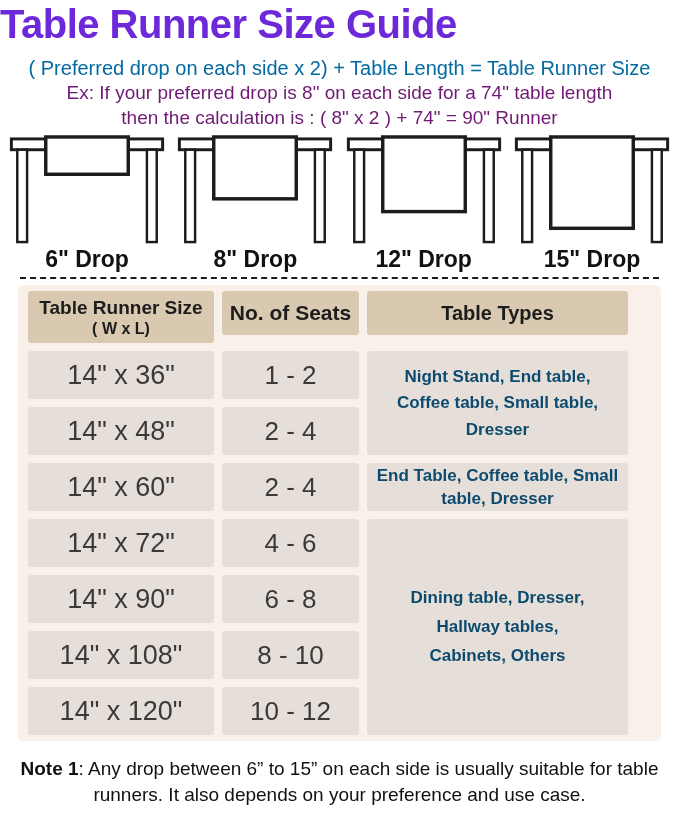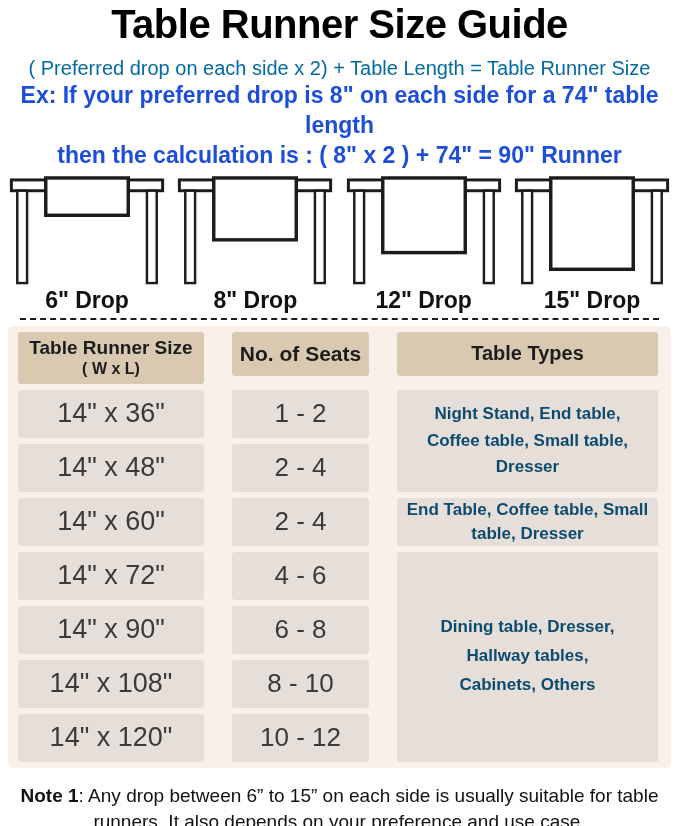--- a/index.html
+++ b/index.html
@@ -3,44 +3,44 @@
 <meta charset="utf-8">
 <style>
   * { box-sizing: border-box; margin: 0; padding: 0; }
   html, body { background: #fff; }
   body {
     width: 679px; height: 826px; overflow: hidden;
     font-family: "Liberation Sans", "DejaVu Sans", sans-serif;
     color: #1d1d1d;
   }
   .page-title {
-    font-size: 40px; font-weight: 700; text-align: center;
-    letter-spacing: -0.5px; margin: 2px 0 8px; color: #000000;
+    font-size: 40px; font-weight: 700; text-align: left;
+    letter-spacing: -0.5px; margin: 2px 0 8px; color: #6d28d9;
   }
   .formula-line { font-size: 20px; text-align: center; line-height: 1.3; color: #0369a1; }
-  .example-line { font-size: 23px; text-align: center; line-height: 1.3; color: #1d4ed8; font-weight: bold; }
+  .example-line { font-size: 19px; text-align: center; line-height: 1.3; color: #701a75; }
 
   .diagrams { display: flex; justify-content: space-between; padding: 0 4px; margin-top: 5px; }
   .diagram { width: 166px; text-align: center; }
   .diagram svg { display: block; margin: 0 auto; }
   .drop-label { font-size: 23px; font-weight: 700; margin-top: 1px; color: #111; }
 
   .dashed-divider {
     border: none; border-top: 2.5px dashed #1c1c1c;
     margin: 4px 20px 0;
   }
 
   .size-panel {
     background: var(--panel-bg, #f9f1e9);
-    margin: 6px 8px 0; border-radius: 5px;
+    margin: 6px 18px 0; border-radius: 5px;
     padding: 6px 9px 6px 10px;
     display: grid;
     grid-template-columns: 186px 137px 261px;
     grid-template-rows: 52px repeat(7, 48px);
-    column-gap: 28px; row-gap: 6px;
+    column-gap: 28px; row-gap: 6px; gap: 8px;
   }
   .hcell {
     background: var(--header-cell-bg, #d8c9b0); border-radius: 3px;
     display: flex; flex-direction: column; justify-content: center; align-items: center;
     text-align: center; color: #1c1c1c;
   }
   .hcell-runner { grid-area: 1 / 1; height: 52px; }
   .hcell-runner .h-main { font-size: 19px; font-weight: 700; line-height: 1.2; }
   .hcell-runner .h-sub  { font-size: 16px; font-weight: 700; line-height: 1.15; }
   .hcell-seats { grid-area: 1 / 2; height: 44px; font-size: 21px; font-weight: 700; }

